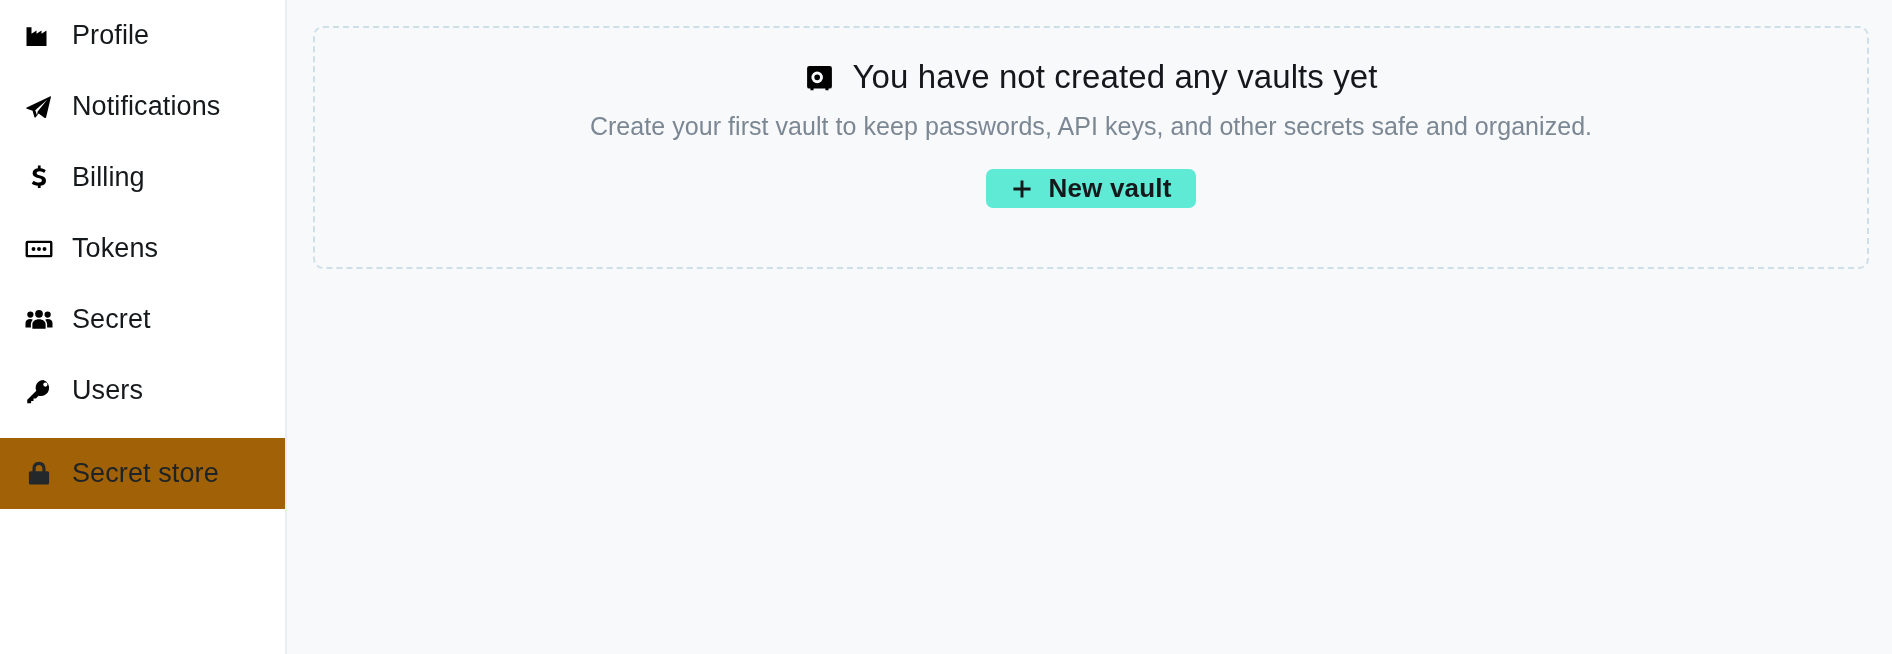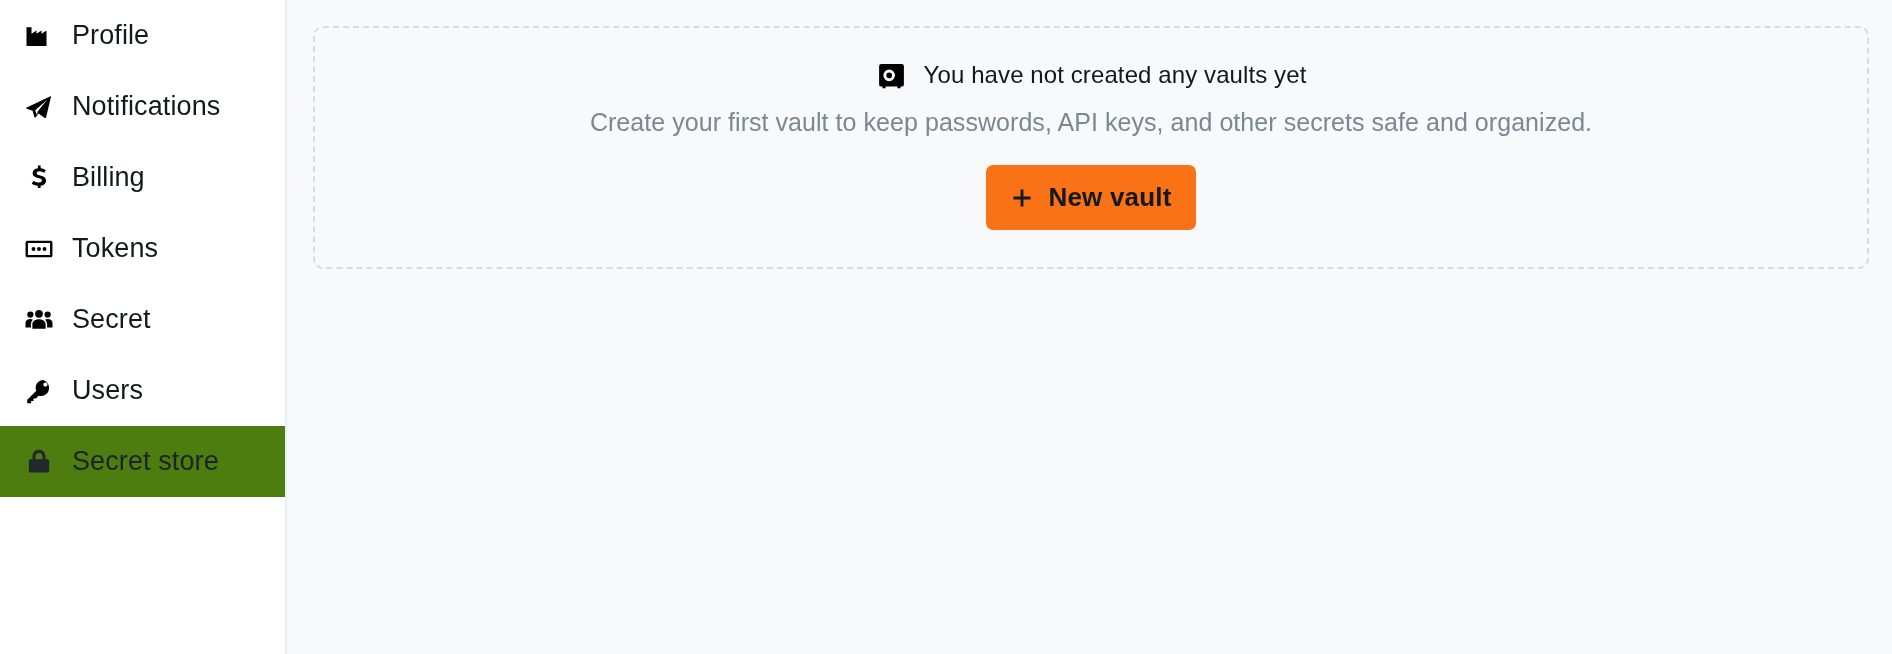--- a/index.html
+++ b/index.html
@@ -39,21 +39,22 @@
     align-items: center;
     height: 71px;
     padding-left: 24px;
     gap: 18px;
     cursor: pointer;
     background: transparent;
     flex: none;
   }
 
   .nav-item.active {
-    background: #4d7c0f;
+    background: #a16207;
+    margin-top: 12px;
   }
 
   .nav-icon {
     width: 30px;
     min-width: 30px;
     height: 30px;
     display: flex;
     align-items: center;
     justify-content: center;
     color: #000000;
@@ -89,21 +90,21 @@
     display: flex;
     flex-direction: column;
     align-items: center;
     padding-top: 30px;
   }
 
   .empty-title {
     display: flex;
     align-items: center;
     gap: 17px;
-    font-size: 24px;
+    font-size: 33px;
     color: #14181b;
     font-weight: 400;
     letter-spacing: 0.1px;
   }
 
   .vault-icon {
     width: 31px;
     height: 31px;
     display: block;
     color: #000000;
@@ -112,24 +113,24 @@
 
   .empty-sub {
     margin-top: 16px;
     font-size: 25px;
     color: #7b8793;
     letter-spacing: 0.05px;
   }
 
   .new-vault-btn {
     margin-top: 28px;
-    background: #f97316;
+    background: #5eead4;
     border: none;
     border-radius: 7px;
-    height: 65px;
+    height: 39px;
     padding: 0 24px;
     display: flex;
     align-items: center;
     gap: 14px;
     cursor: pointer;
     font-family: "Liberation Sans", sans-serif;
   }
 
   .plus-icon {
     width: 24px;

